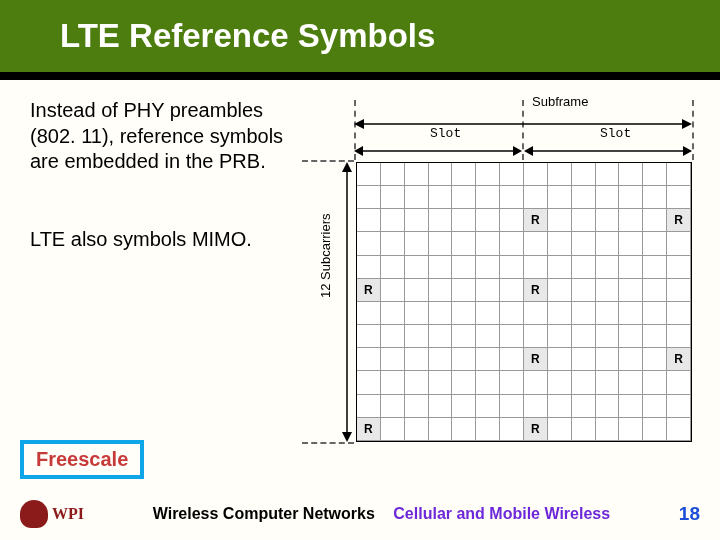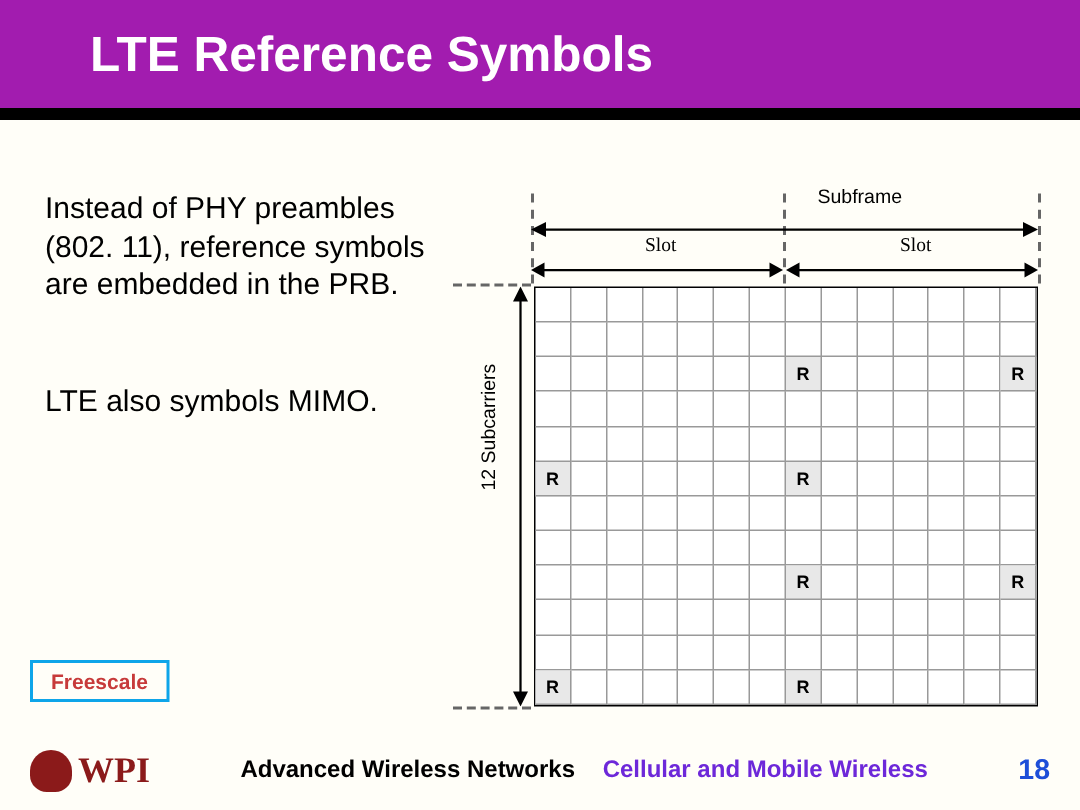--- a/index.html
+++ b/index.html
@@ -5,74 +5,73 @@
   * { margin: 0; padding: 0; box-sizing: border-box; }
   body {
     width: 720px;
     height: 540px;
     background: #fffef8;
     font-family: "Comic Sans MS", cursive, sans-serif;
     position: relative;
     overflow: hidden;
   }
   .title-bar {
-    background: #a21caf;
+    background: #4d7c0f;
     height: 72px;
     display: flex;
     align-items: center;
     padding-left: 60px;
   }
   .title-bar h1 {
     color: #fff;
     font-size: 33px;
     font-weight: bold;
   }
   .black-strip {
     height: 8px;
     background: #000;
   }
   .content {
     display: flex;
     padding: 18px 10px 0 30px;
-    margin-top: 29px;
   }
   .left {
     width: 270px;
     font-size: 20px;
     line-height: 1.28;
     color: #000;
   }
   .left p { margin-bottom: 52px; }
   .right {
     flex: 1;
     position: relative;
   }
   .diagram {
     position: relative;
     width: 400px;
     height: 360px;
   }
   .subframe-label {
     position: absolute;
     top: -4px;
-    left: 245px;
+    left: 232px;
     font-family: Arial, sans-serif;
     font-size: 13px;
   }
   .subframe-arrow {
     position: absolute;
     top: 18px;
     left: 54px;
     width: 338px;
     height: 16px;
   }
   .subframe-arrow svg { width: 100%; height: 100%; }
   .slot-label {
     position: absolute;
-    font-family: Liberation Serif, serif;
+    font-family: Liberation Mono, monospace;
     font-size: 13px;
     top: 28px;
   }
   .slot1 { left: 130px; }
   .slot2 { left: 300px; }
   .slot-arrow {
     position: absolute;
     top: 46px;
     height: 14px;
   }
@@ -123,40 +122,40 @@
     border-left: 2px dashed #666;
   }
   .hdash {
     position: absolute;
     border-top: 2px dashed #666;
   }
   .freescale-box {
     position: absolute;
     left: 20px;
     top: 440px;
-    border: 2px solid #0ea5e9;
+    border: 4px solid #0ea5e9;
     padding: 4px 12px;
-    font-size: 14px;
+    font-size: 20px;
     color: #c73a3a;
     font-weight: bold;
   }
   .footer {
     position: absolute;
     bottom: 12px;
     left: 0;
     width: 100%;
     display: flex;
     align-items: center;
     padding: 0 20px;
   }
   .logo {
     display: flex;
     align-items: center;
     font-family: Georgia, serif;
-    font-size: 24px;
+    font-size: 16px;
     font-weight: bold;
     color: #8b1a1a;
   }
   .logo .head {
     width: 28px;
     height: 28px;
     background: #8b1a1a;
     border-radius: 50% 50% 40% 40%;
     margin-right: 4px;
   }
@@ -408,17 +407,17 @@
 </div>
 
 <div class="freescale-box">Freescale</div>
 
 <div class="footer">
   <div class="logo">
     <div class="head"></div>
     <span>WPI</span>
   </div>
   <div class="footer-text">
-    <span class="course">Advanced Wireless Networks</span>
+    <span class="course">Wireless Computer Networks</span>
     <span class="topic">Cellular and Mobile Wireless</span>
   </div>
   <div class="page-num">18</div>
 </div>
 
 </body></html>

